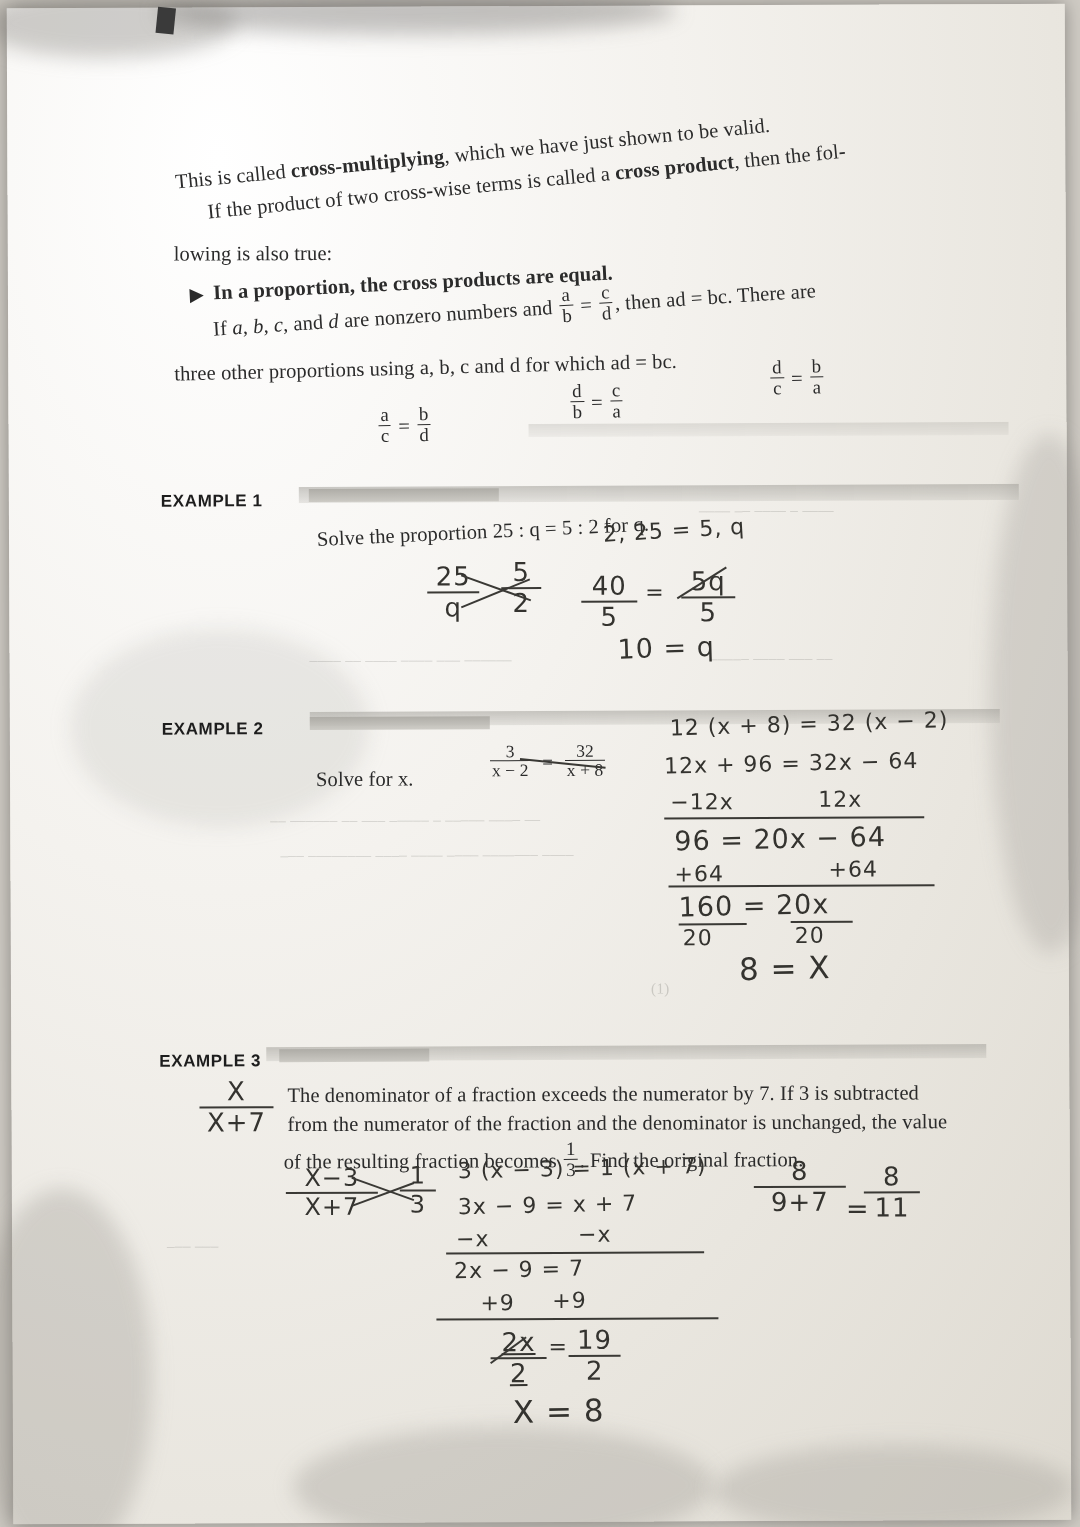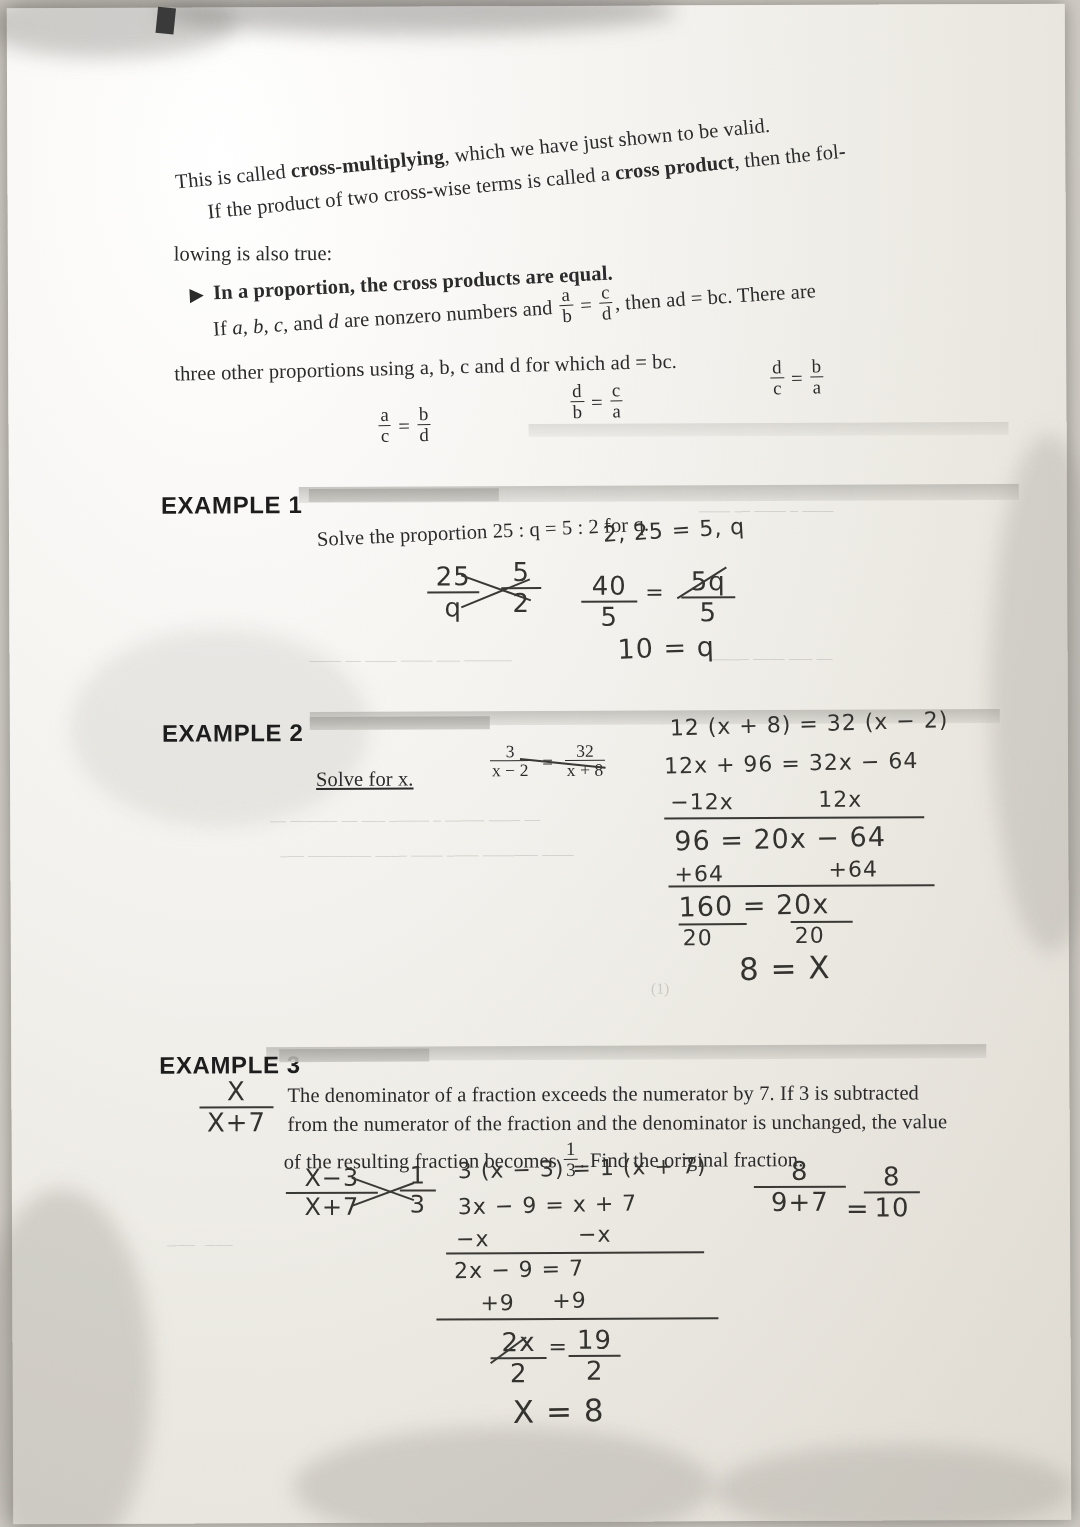--- a/index.html
+++ b/index.html
@@ -58,21 +58,21 @@
     font-size: 20.5px;
     line-height: 29px;
     letter-spacing: 0.1px;
   }
   .pr.b { font-weight: bold; }
 
   .exlabel {
     position: absolute;
     font-family: "Liberation Sans", sans-serif;
     font-weight: bold;
-    font-size: 24px;
+    font-size: 17px;
     letter-spacing: 0.6px;
     color: #1d1d1d;
   }
   .exbar {
     position: absolute;
     height: 13px;
     background: linear-gradient(to bottom, #a9a7a1, #c7c5bf);
     opacity: 0.85;
   }
 
@@ -149,21 +149,21 @@
     <div class="greybar" style="left:300px;top:705px;width:690px;height:14px;"></div>
     <div class="greybar" style="left:255px;top:1040px;width:720px;height:14px;"></div>
     <div class="greybar" style="left:520px;top:418px;width:480px;height:13px;opacity:0.5;"></div>
 
     <div class="ghost" style="left:690px;top:492px;width:300px;">____ __ ____ _ ____</div>
     <div class="ghost" style="left:300px;top:640px;width:420px;">____ __ ____ ____ ___ ______</div>
     <div class="ghost" style="left:700px;top:640px;width:300px;">_____ ____ ___ __</div>
     <div class="ghost" style="left:260px;top:800px;width:520px;">__ ______ __ ___ _____ _ _____ ____ __</div>
     <div class="ghost" style="left:270px;top:835px;width:560px;">___ ________ ____ ____ ____ _______ ____</div>
     <div class="ghost" style="left:640px;top:975px;">(1)</div>
-    <div class="ghost" style="left:155px;top:1225px;width:150px;font-family:Liberation Mono, monospace;">___ ___</div>
+    <div class="ghost" style="left:155px;top:1225px;width:150px;">___ ___</div>
 
     <div class="pr" style="left:168px;top:160px;width:900px;transform:rotate(-5.2deg);transform-origin:left center;">
       <span>This is called </span><b>cross-multiplying</b><span>, which we have just shown to be valid.</span>
     </div>
 
     <div class="pr" style="left:200px;top:190px;width:900px;transform:rotate(-5.2deg);transform-origin:left center;">
       <span>If the product of two cross-wise terms is called a </span><b>cross product</b><span>, then the fol-</span>
     </div>
 
     <div class="pr" style="left:166px;top:232px;width:400px;">lowing is also true:</div>
@@ -224,21 +224,21 @@
       <span class="n">5q</span>
       <span class="d">5</span>
     </div>
     <div class="hline" style="left:668px;top:592px;width:58px;transform:rotate(-32deg);height:2px;"></div>
 
     <div class="hw" style="left:608px;top:628px;transform:rotate(-1.5deg);">10 = q</div>
 
     <div class="exlabel" style="left:152px;top:712px;">EXAMPLE 2</div>
     <div class="exbar" style="left:300px;top:710px;width:180px;"></div>
 
-    <div class="pr" style="left:306px;top:758px;width:200px;text-decoration:underline;">Solve for x.</div>
+    <div class="pr" style="left:306px;top:758px;width:200px;">Solve for x.</div>
 
     <div class="pr" style="left:478px;top:736px;font-size:19px;">
       <span class="frac">
         <span class="num">3</span>
         <span class="den i">x − 2</span>
       </span>
       <span>&nbsp;=&nbsp;</span>
       <span class="frac">
         <span class="num">32</span>
         <span class="den i">x + 8</span>
@@ -294,37 +294,37 @@
     <div class="hw sm" style="left:446px;top:1188px;transform:rotate(-1deg);">3x − 9 = x + 7</div>
     <div class="hw sm" style="left:444px;top:1220px;">−x</div>
     <div class="hw sm" style="left:566px;top:1216px;">−x</div>
     <div class="hline" style="left:434px;top:1246px;width:258px;"></div>
 
     <div class="hw sm" style="left:442px;top:1252px;transform:rotate(-1deg);">2x − 9 = 7</div>
     <div class="hw sm" style="left:468px;top:1284px;">+9</div>
     <div class="hw sm" style="left:540px;top:1282px;">+9</div>
     <div class="hline" style="left:424px;top:1312px;width:282px;"></div>
 
-    <div class="hwfrac" style="left:478px;top:1322px;width:56px;">
+    <div class="hwfrac" style="left:478px;top:1322px;width:56px;text-decoration:underline;">
       <span class="n">2x</span>
       <span class="d">2</span>
     </div>
     <div class="hw sm" style="left:536px;top:1328px;">=</div>
     <div class="hwfrac" style="left:556px;top:1320px;width:52px;">
       <span class="n">19</span>
       <span class="d">2</span>
     </div>
     <div class="hline" style="left:478px;top:1356px;width:44px;transform:rotate(-36deg);"></div>
 
     <div class="hw lg" style="left:500px;top:1388px;transform:rotate(-1deg);">X = 8</div>
 
     <div class="hwfrac" style="left:742px;top:1152px;width:92px;">
       <span class="n">8</span>
       <span class="d">9+7</span>
     </div>
     <div class="hw" style="left:834px;top:1188px;">=</div>
     <div class="hwfrac" style="left:852px;top:1158px;width:56px;">
       <span class="n">8</span>
-      <span class="d">10</span>
+      <span class="d">11</span>
     </div>
 
   </div>
 </div>
 
 </body></html>

